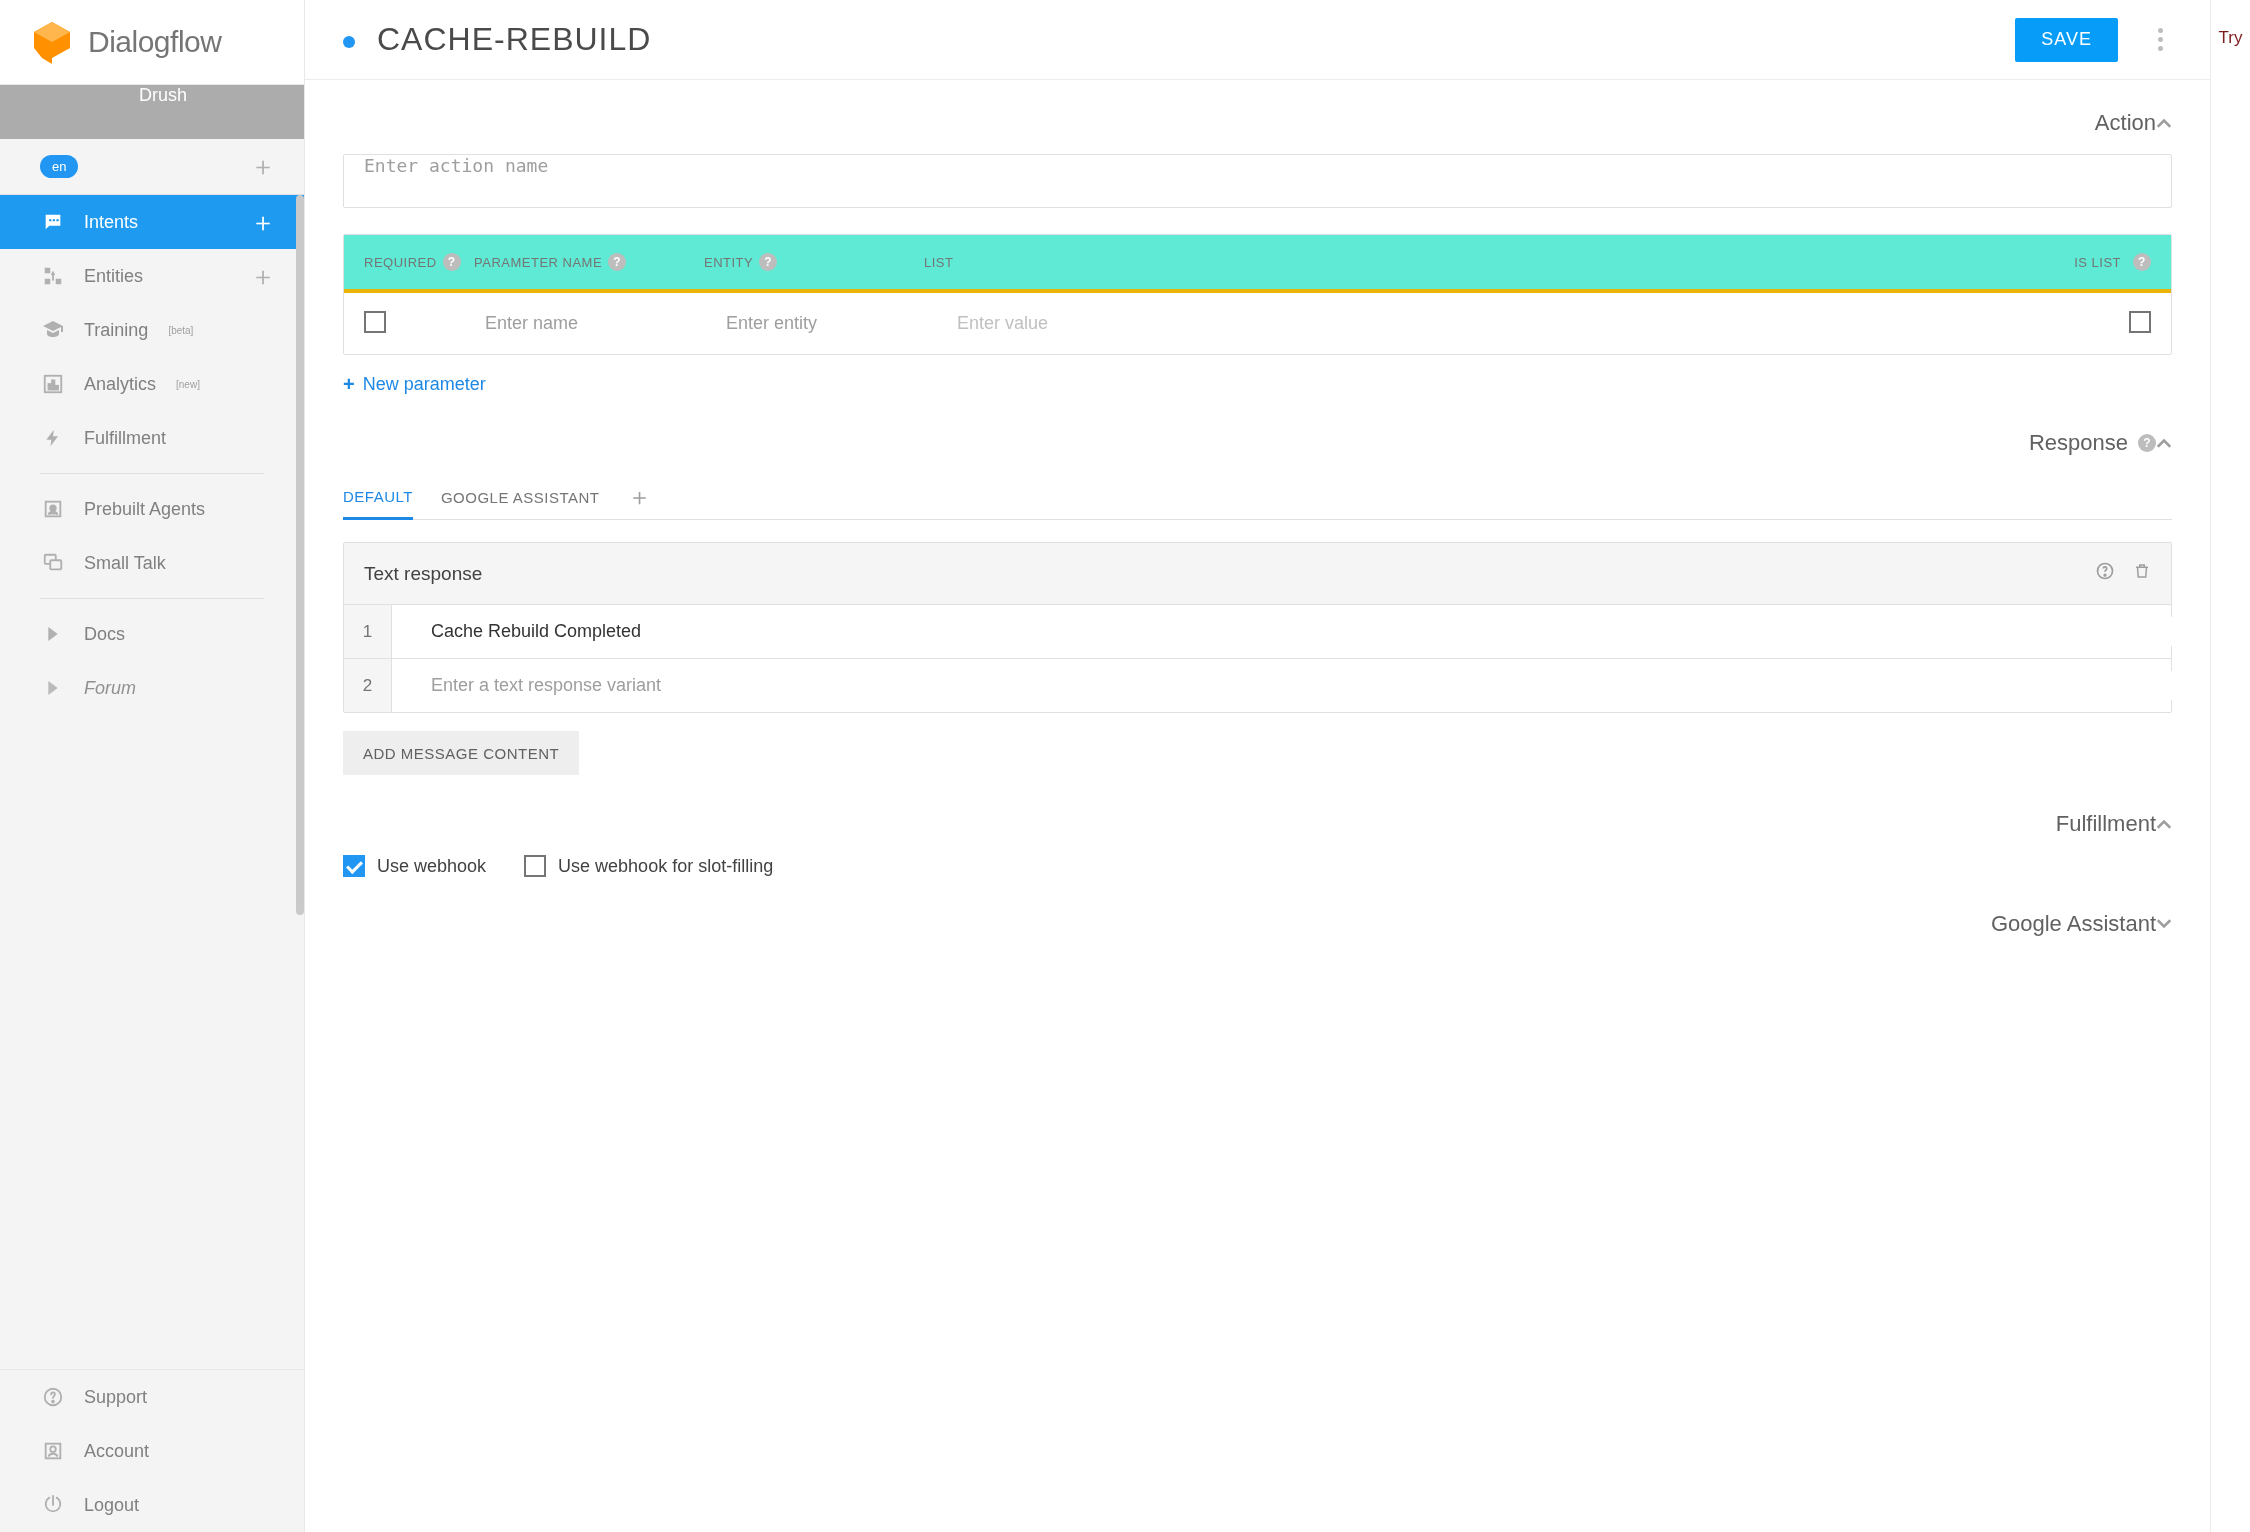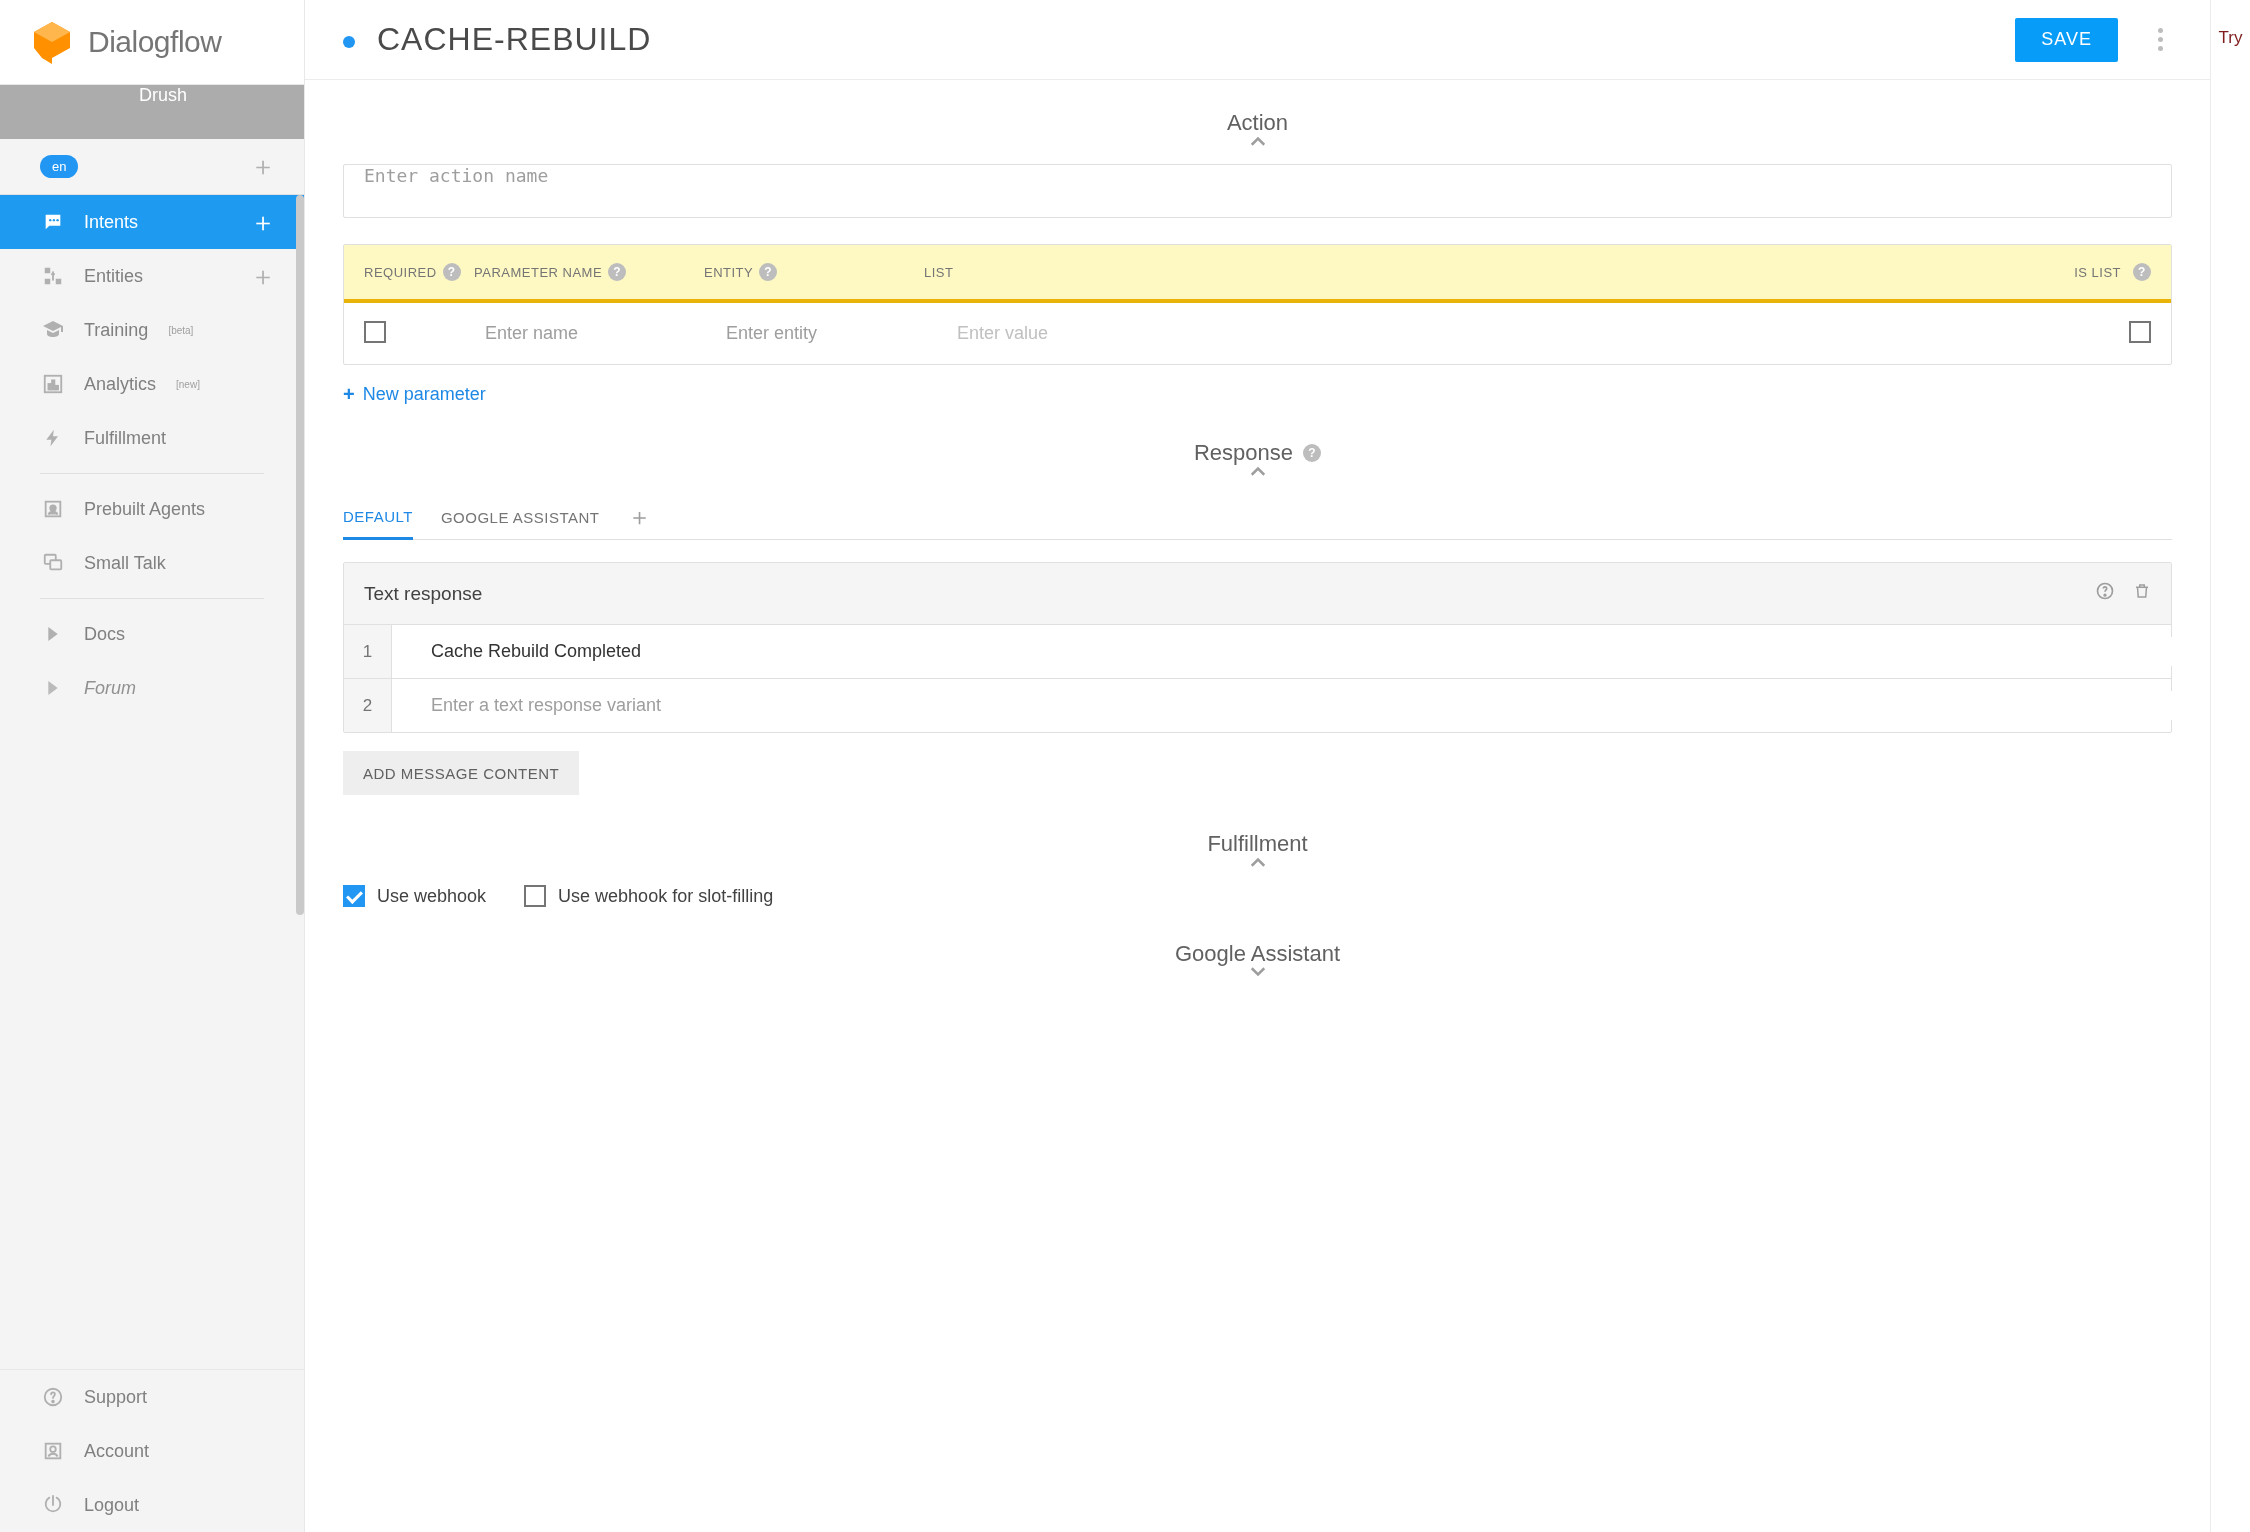--- a/index.html
+++ b/index.html
@@ -36,30 +36,30 @@
   .main { flex:1; display:flex; flex-direction:column; min-width:0; height:100%;}
   .header { height:80px; display:flex; align-items:center; padding:0 30px 0 38px; border-bottom:1px solid #ececec; gap:22px; background:#fff;}
   .header .dot { width:12px; height:12px; border-radius:50%; background:#2196f3; margin-top:4px;}
   .header-title { font-size:32px; color:#4a4a4a; font-weight:400; letter-spacing:1px;}
   .header-spacer { flex:1; }
   .save-btn { background:#089cf9; color:#fff; border:none; font-size:18px; letter-spacing:1px; height:44px; padding:0 26px; border-radius:2px; cursor:pointer;}
   .more-dots { width:40px; display:flex; flex-direction:column; align-items:center; gap:4px; }
   .more-dots span { width:5px; height:5px; background:#bdbdbd; border-radius:50%; display:block;}
 
   .content { flex:1; overflow-y:auto; padding: 30px 38px 40px; background:#fff;}
-  .section-title-row { display:flex; align-items:center; justify-content:flex-end; margin-bottom:18px;flex-direction:column;}
+  .section-title-row { display:flex; align-items:center; justify-content:flex-end; margin-bottom:18px;}
   .section-title { font-size:22px; color:#616161; font-weight:400; display:flex; align-items:center; gap:10px;}
   .chev { color:#9e9e9e; font-size:16px; }
 
   .action-input { width:100%; border:1px solid #e0e0e0; height:54px; padding:0 20px; font-size:18px; color:#333; resize:none; border-radius:2px; margin-bottom:22px;}
   .action-input::placeholder { color:#9e9e9e; }
 
   
   .param-table { width:100%; border:1px solid #e0e0e0; border-radius:2px; margin-bottom:18px; background:#fff;}
-  .param-head { display:flex; background:#fef9c3; padding:18px 20px; font-size:13px; letter-spacing:.5px; color:#757575; align-items:center;}
+  .param-head { display:flex; background:#5eead4; padding:18px 20px; font-size:13px; letter-spacing:.5px; color:#757575; align-items:center;}
   .param-head .col { display:flex; align-items:center; gap:6px;}
   .col-req { width:110px;}
   .col-name { width:230px;}
   .col-ent { width:220px;}
   .col-val { width:210px;}
   .col-list { flex:1; justify-content:flex-end; text-align:right;}
   .param-row { display:flex; padding:16px 20px; align-items:center; border-top:4px solid #eab308;gap:11px;}
   .checkbox { width:22px; height:22px; border:2px solid #757575; display:inline-block;}
   .checkbox.checked { background:#2196f3; border-color:#2196f3; position:relative;}
   .checkbox.checked::after { content:""; position:absolute; left:5px; top:1px; width:6px; height:12px; border:solid #fff; border-width:0 3px 3px 0; transform:rotate(45deg);}

